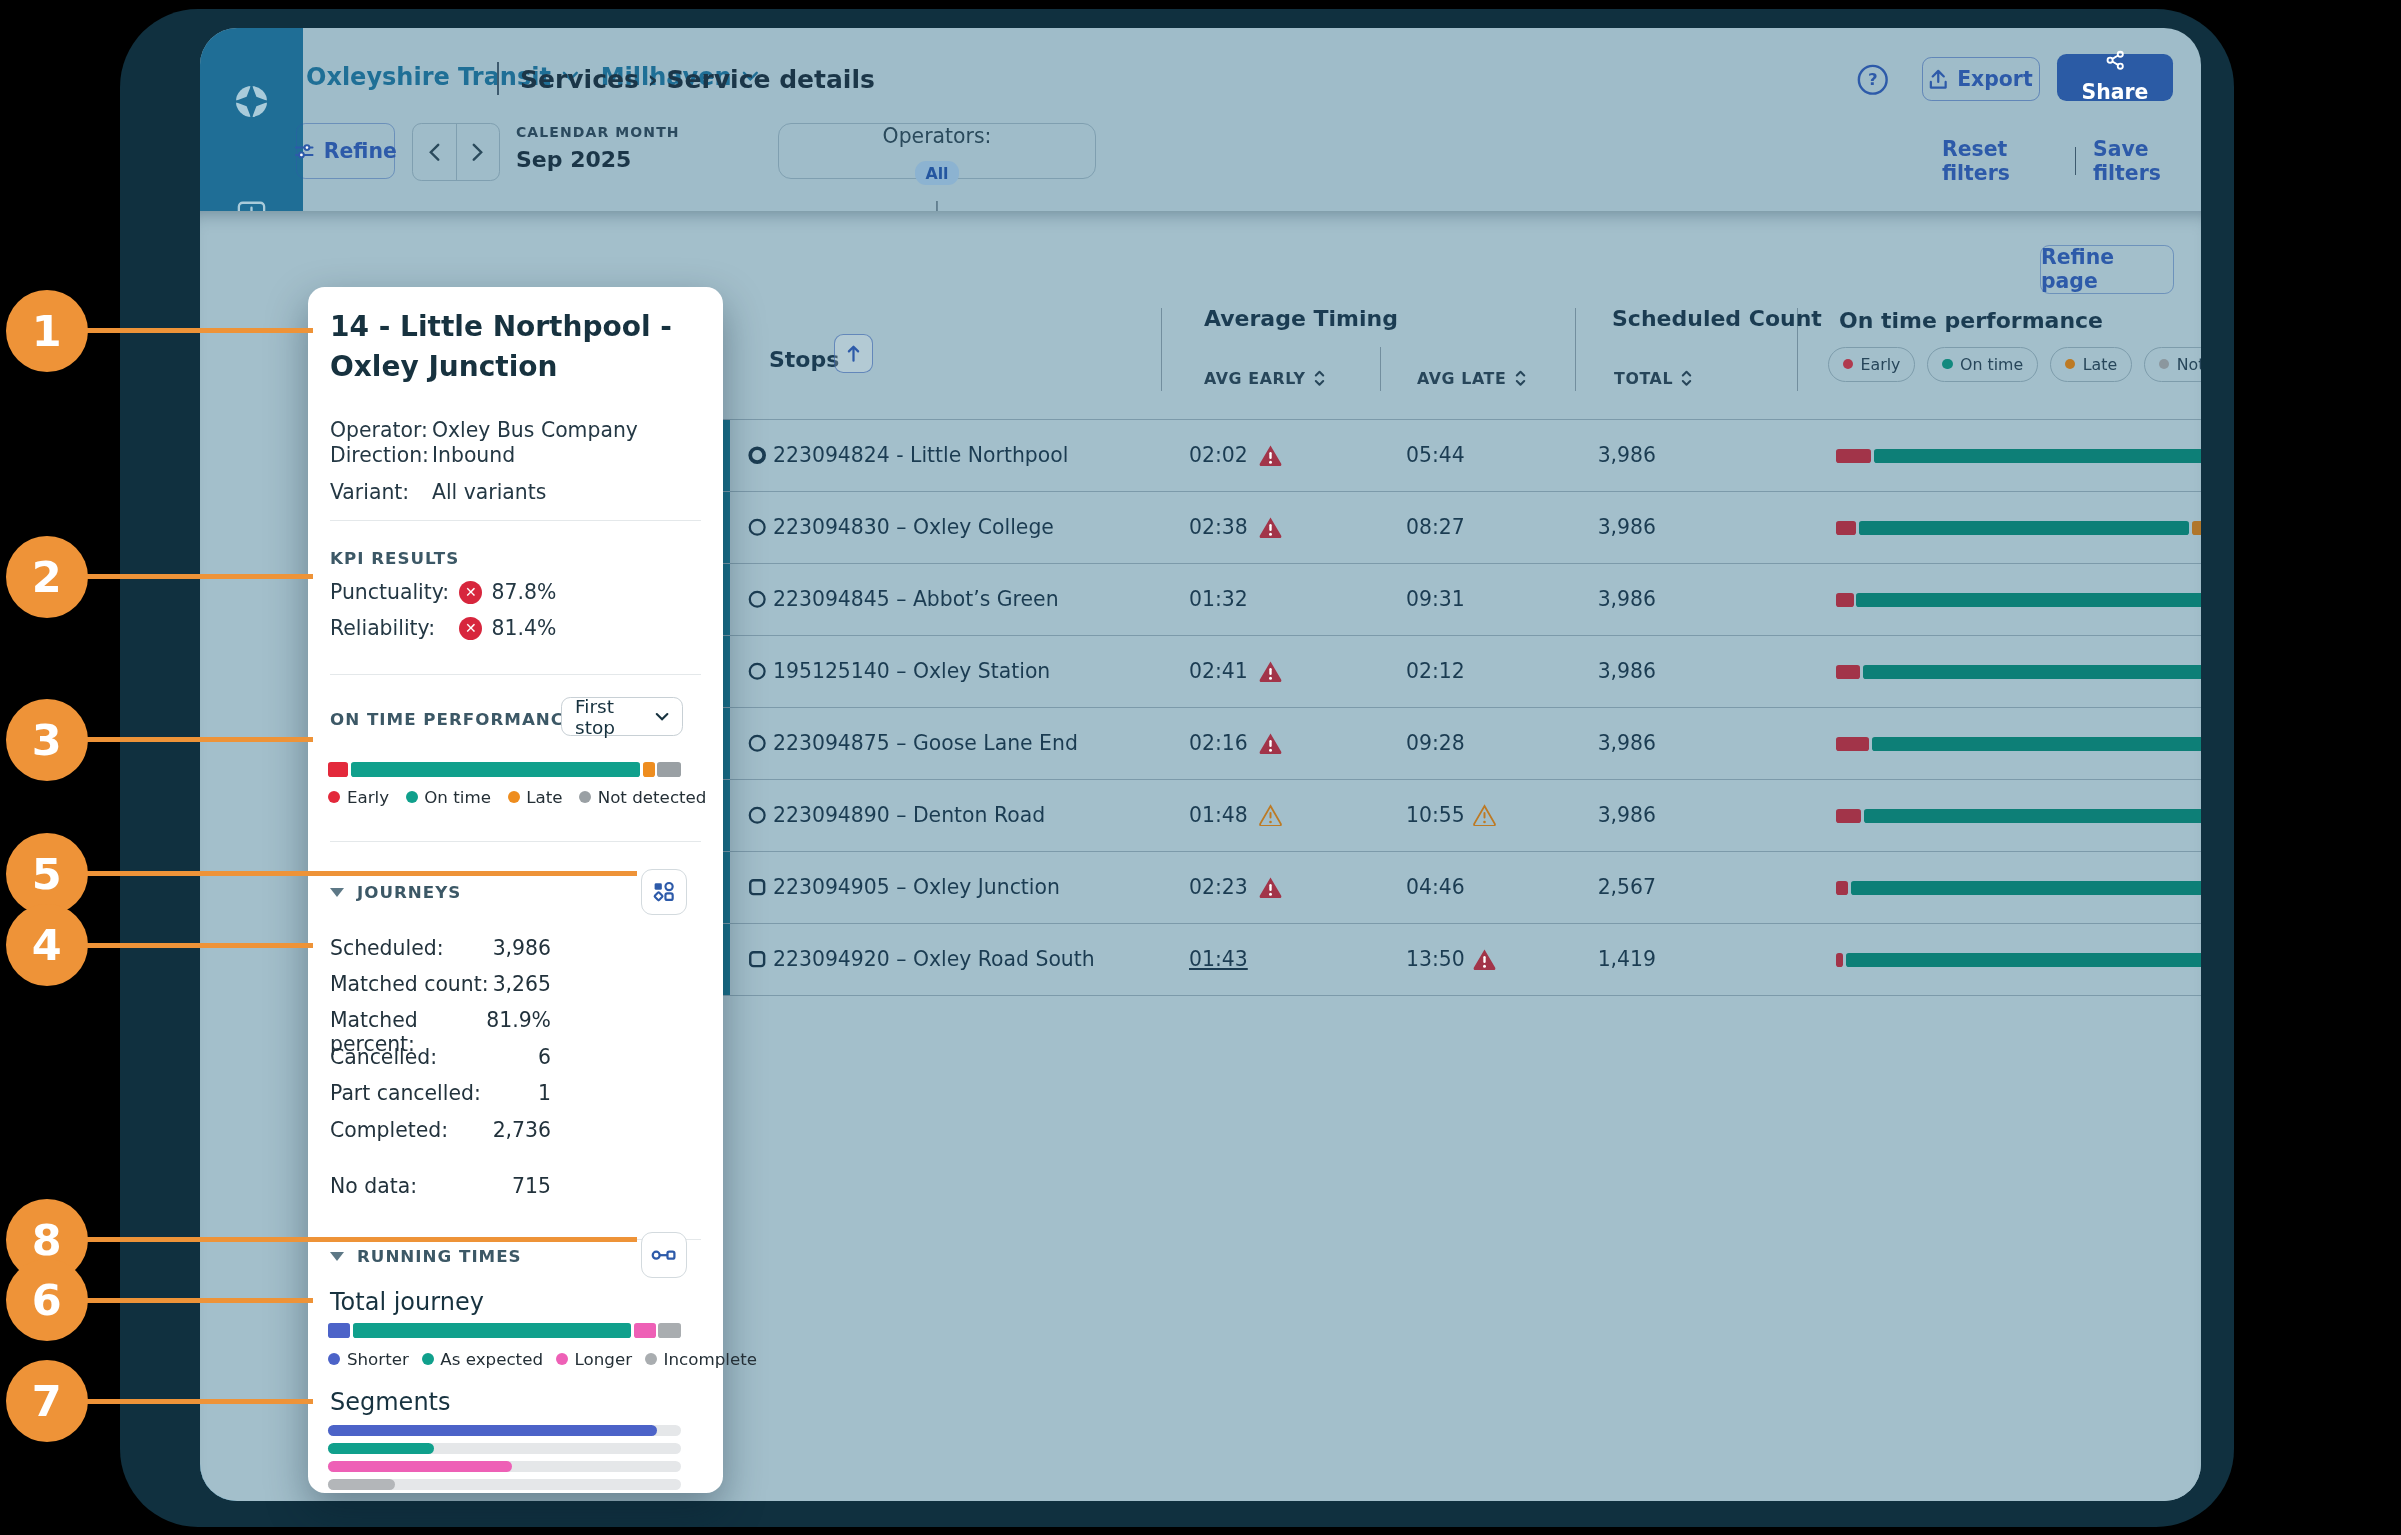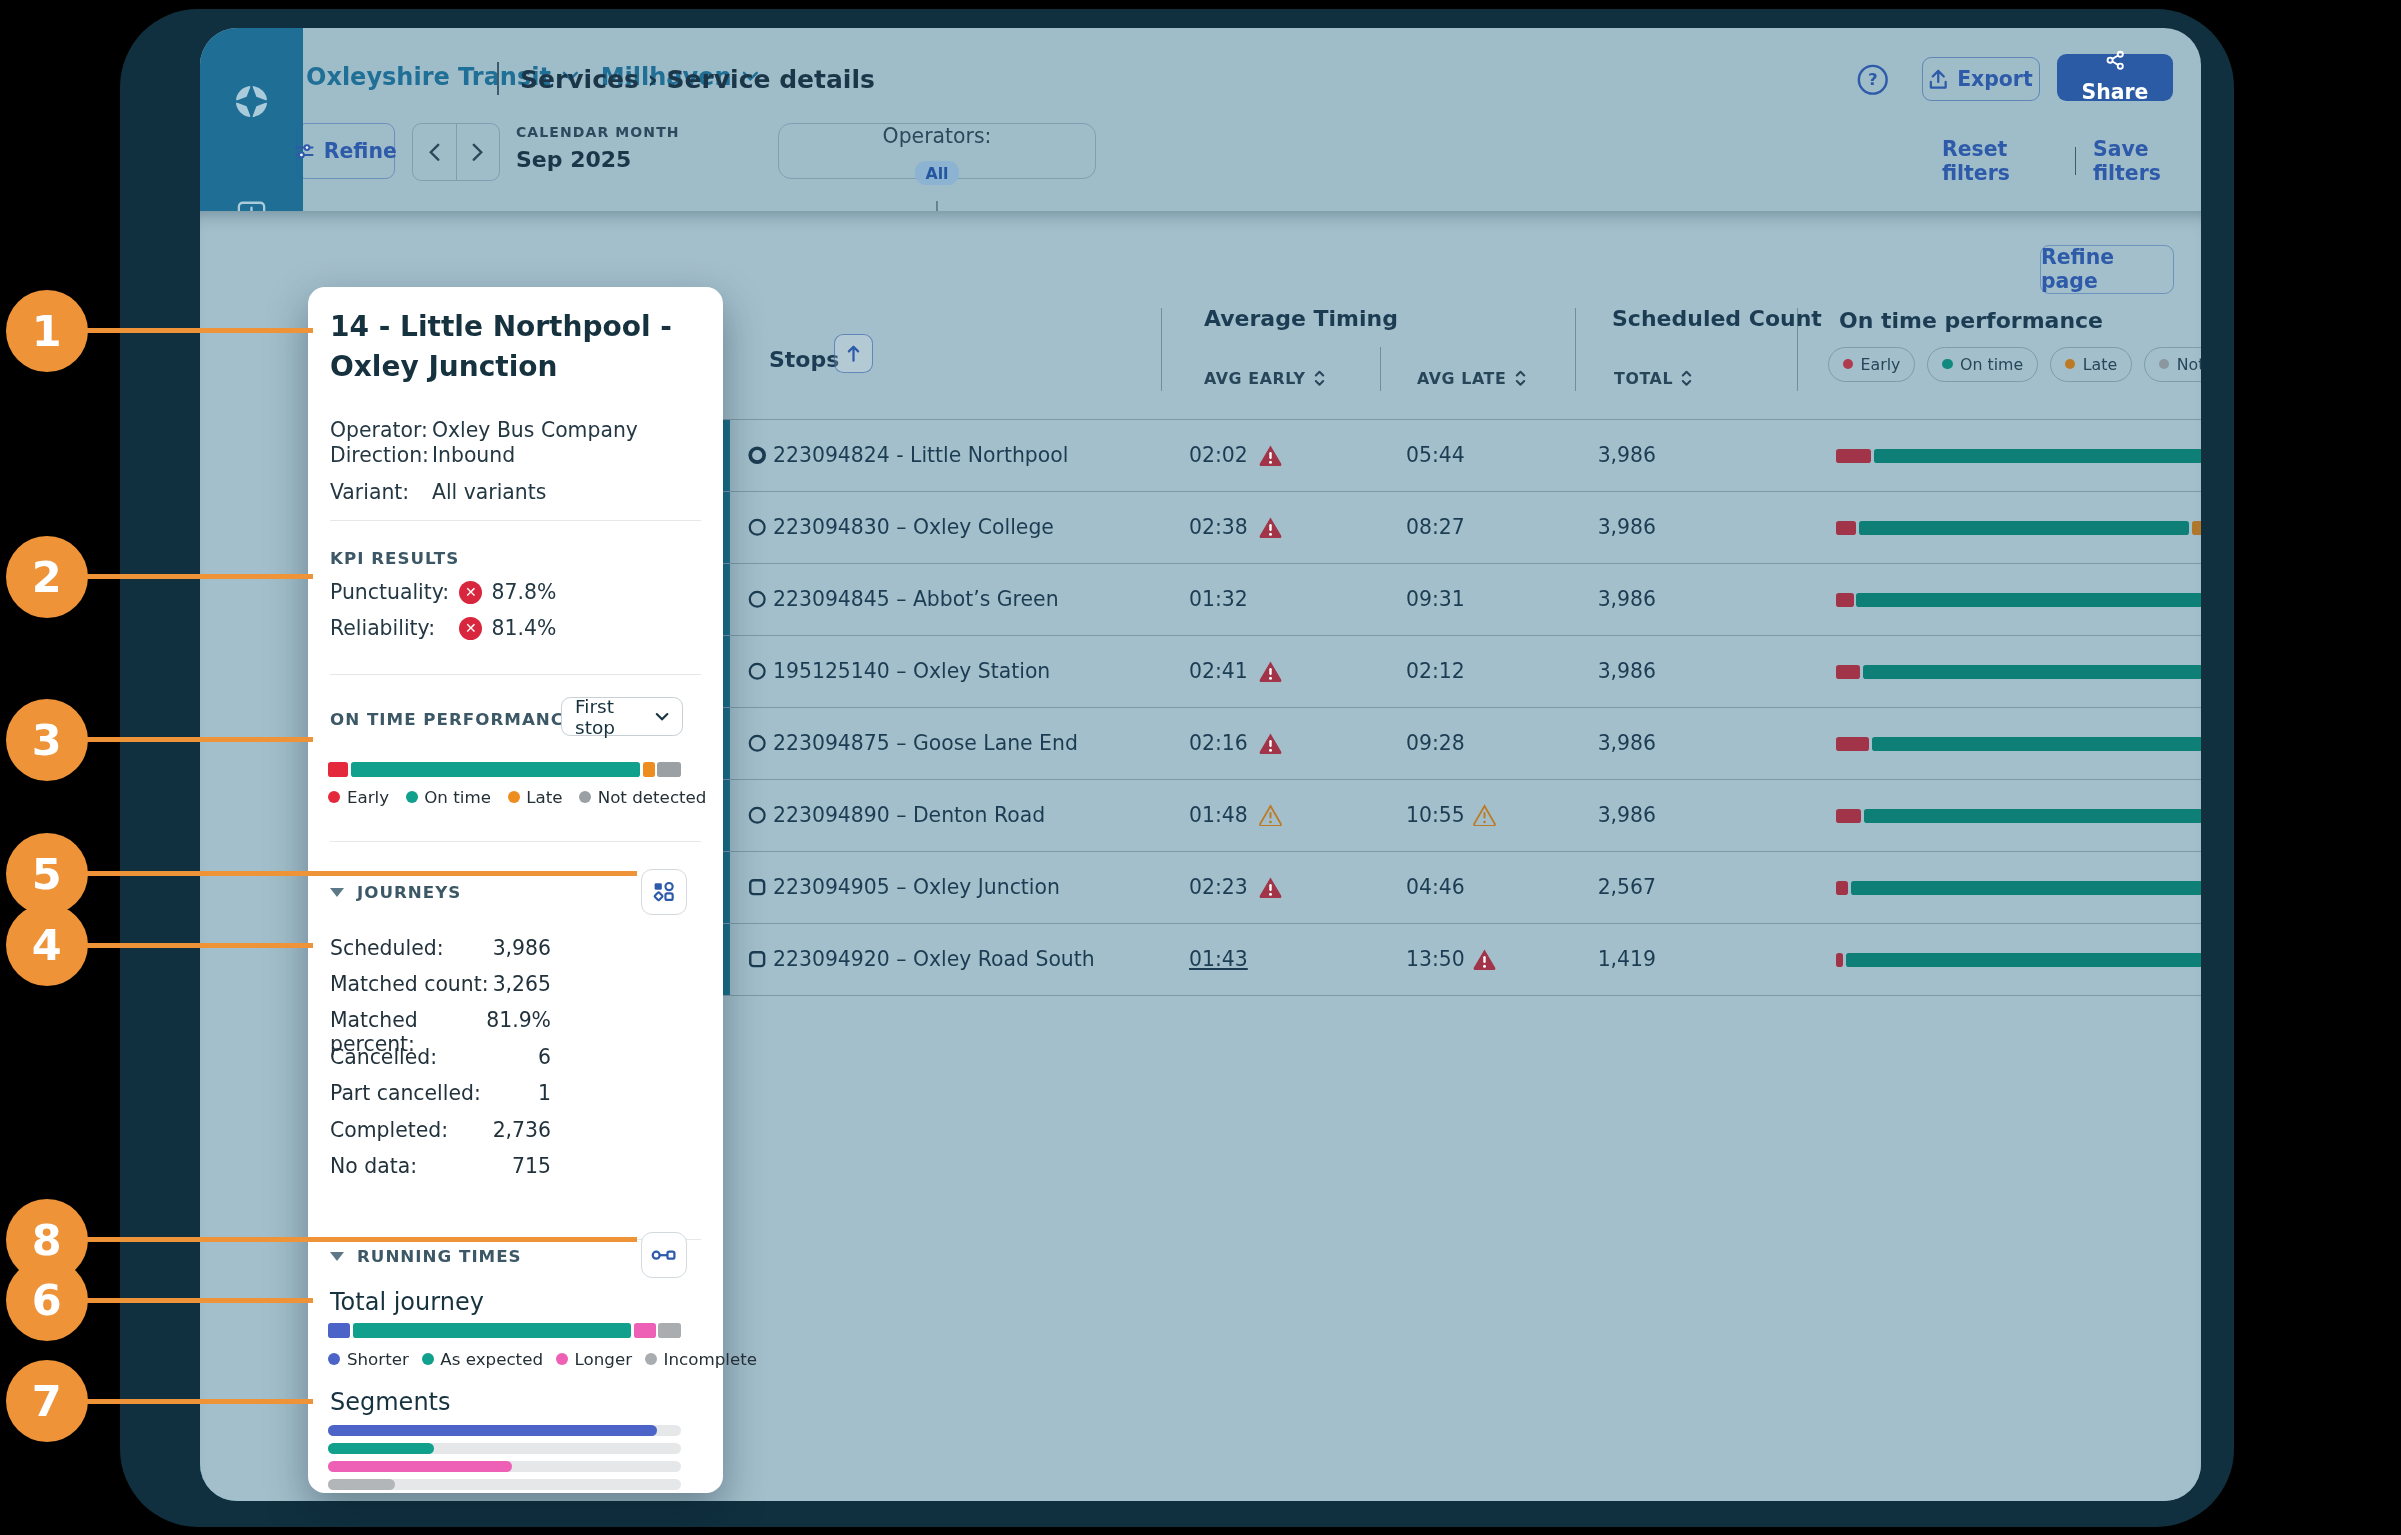--- a/index.html
+++ b/index.html
@@ -617,21 +617,21 @@
         <span>6</span>
       </div>
       <div class="abs stat" style="top: 794px;">
         <span>Part cancelled:</span>
         <span>1</span>
       </div>
       <div class="abs stat" style="top: 831px;">
         <span>Completed:</span>
         <span>2,736</span>
       </div>
-      <div class="abs stat" style="top: 867px; gap: 30px;">
+      <div class="abs stat" style="top: 887px; gap: 30px;">
         <span>No data:</span>
         <span>715</span>
       </div>
       <div class="abs track" style="top: 1138px;">
         <div class="f" style="width:93%;background:#4c63c8"></div>
       </div>
       <div class="abs track" style="top: 1156px;">
         <div class="f" style="width:30%;background:#10a08c"></div>
       </div>
       <div class="abs track" style="top: 1174px;">

